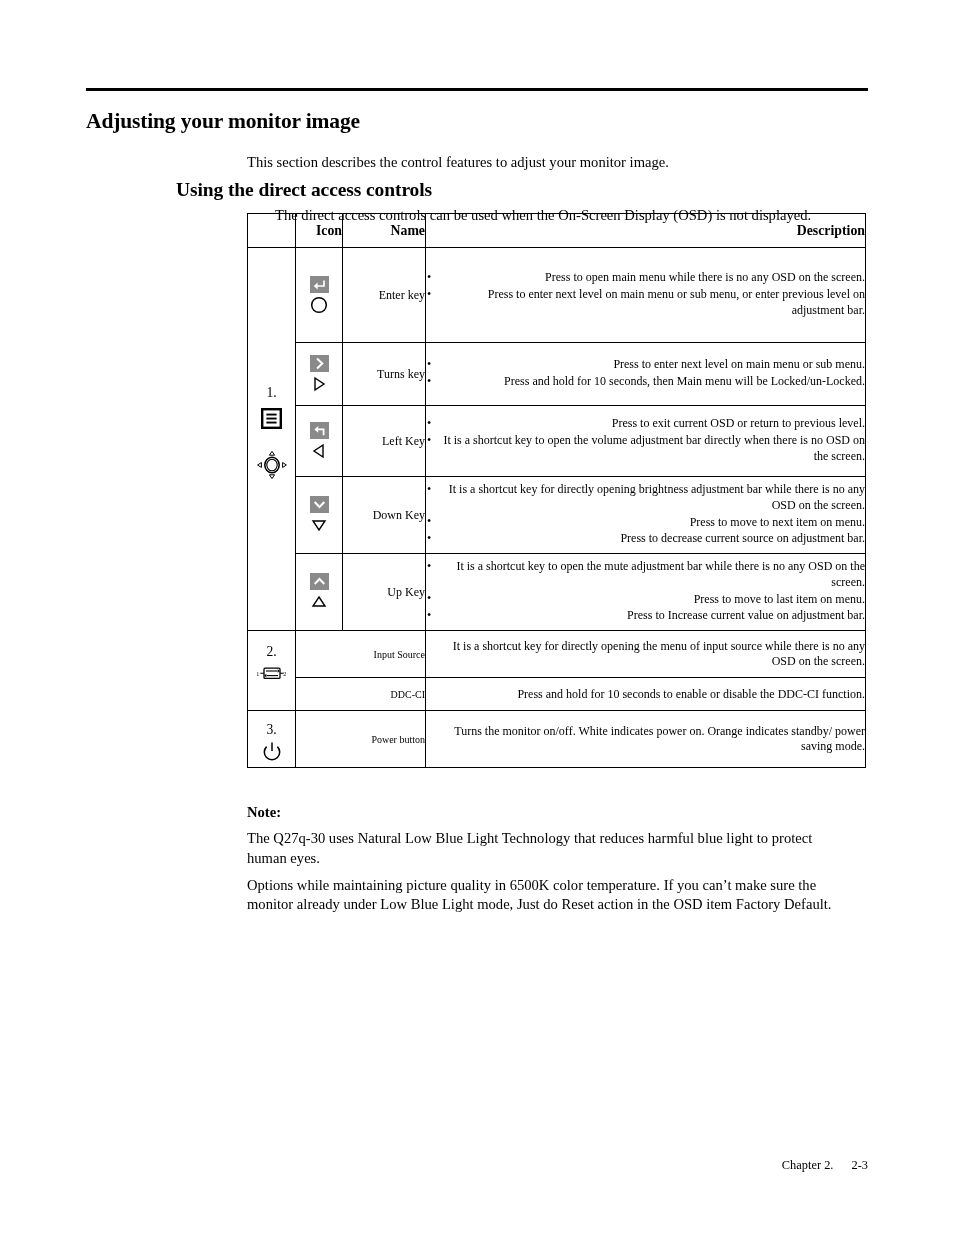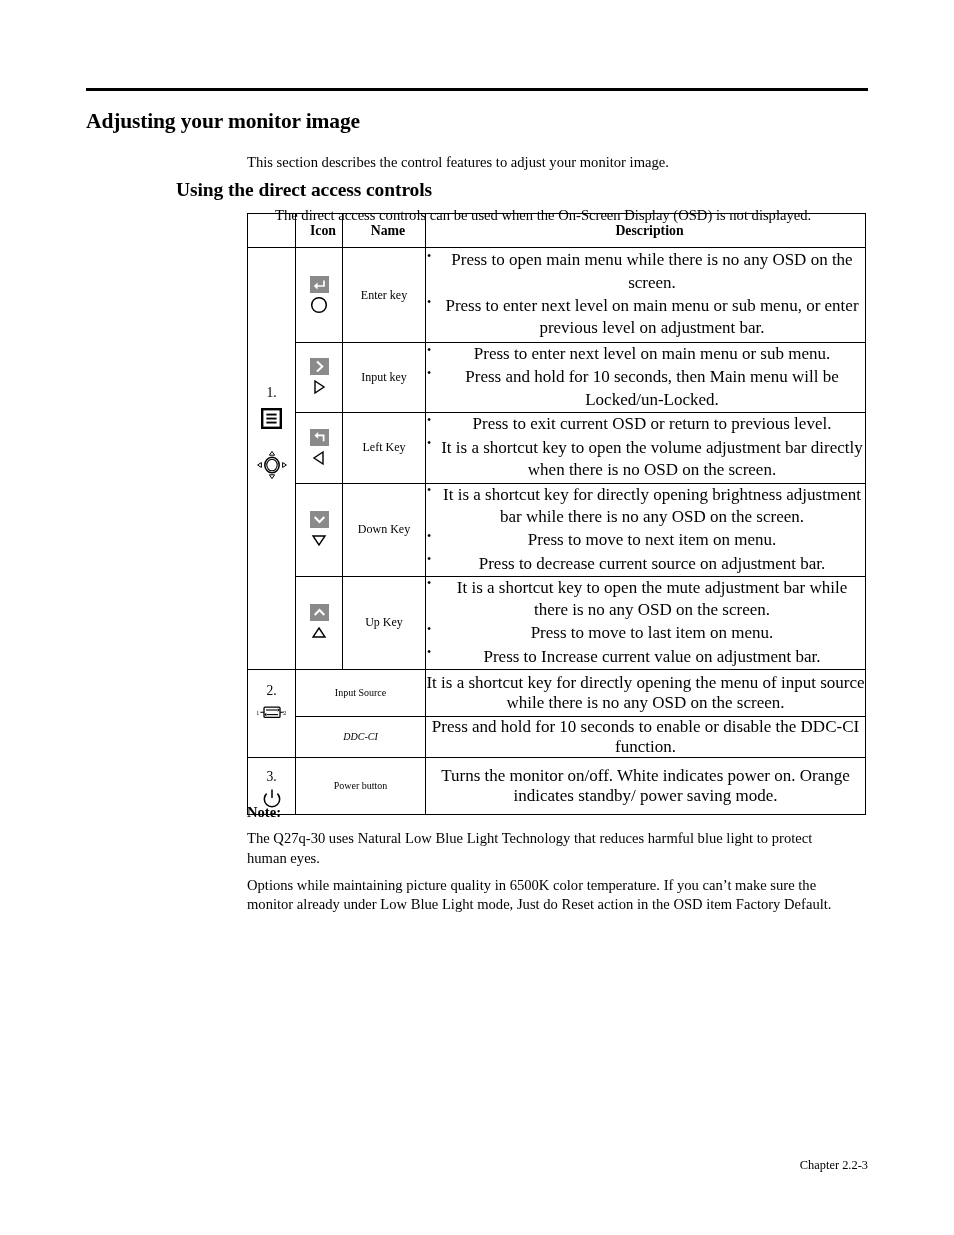--- a/index.html
+++ b/index.html
@@ -76,21 +76,21 @@
     top: 213px;
     width: 618px;
     border-collapse: collapse;
     table-layout: fixed;
     font-size: 13.6px;
   }
   .ctrl-table td, .ctrl-table th {
     border: 1.6px solid #000;
     padding: 0;
     vertical-align: middle;
-    text-align: center;
+    text-align: right;
   }
   .ctrl-table thead th {
     font-weight: bold;
     font-size: 13.8px;
     height: 33px;
     padding: 0 0 0 8px;
   }
   .col-num   { width: 48px; }
   .col-icon  { width: 47px; }
   .col-name  { width: 83px; }
@@ -114,21 +114,21 @@
   }
   .cell-name-left {
     text-align: left;
     vertical-align: middle;
     font-size: 10px;
     padding-left: 11px;
   }
   .cell-desc {
     vertical-align: middle;
     padding: 5px 2px 5px 7px;
-    font-size: 17px;
+    font-size: 12px;
   }
 
   .bullets { margin: 0; padding: 0; list-style: none; }
   .bullets li {
     position: relative;
     padding-left: 13px;
     line-height: 1.31;
     margin: 0 0 1px 0;
     text-indent: 0;
   }
@@ -179,21 +179,21 @@
 
   
   .footer {
     position: absolute;
     left: 0;
     top: 1158px;
     width: 868px;
     text-align: right;
     font-size: 12.4px;
   }
-  .footer .ch { }
+  .footer .ch { margin-right: 18px; }
 </style>
 </head>
 <body>
 
 <div class="page">
 
   <div class="top-rule"></div>
 
   <h1 class="h1">Adjusting your monitor image</h1>
 
@@ -276,21 +276,21 @@
                 <path d="M4 1.5 L9.3 6.5 L4 11.5" fill="none" stroke="#fff" stroke-width="2"></path>
               </svg>
             </span>
             <span class="outline-glyph">
               <svg width="16" height="16" viewBox="0 0 16 16" aria-hidden="true">
                 <polygon points="4,2 13,8 4,14" fill="none" stroke="#000" stroke-width="1.4"></polygon>
               </svg>
             </span>
           </div>
         </td>
-        <td class="cell-name">Input key</td>
+        <td class="cell-name">Turns key</td>
         <td class="cell-desc">
           <ul class="bullets">
             <li>Press to enter next level on main menu or sub menu.</li>
             <li>Press and hold for 10 seconds, then Main menu will be Locked/un-Locked.</li>
           </ul>
         </td>
       </tr>
 
       <tr>
         <td class="cell-icon" style="height:70px;">
@@ -383,21 +383,21 @@
                 <path d="M5.3 9.3 L9 9.3 M25 9.3 L28.7 9.3" stroke="#000" stroke-width="1.1"></path>
               </svg>
             </span>
           </div>
         </td>
         <td class="cell-name-left" colspan="2" style="height:46px;">Input Source</td>
         <td class="cell-desc">It is a shortcut key for directly opening the menu of input source while there is no any OSD on the screen.</td>
       </tr>
 
       <tr>
-        <td class="cell-name-left" colspan="2" style="height:32px;font-style:italic;">DDC-CI</td>
+        <td class="cell-name-left" colspan="2" style="height:32px;">DDC-CI</td>
         <td class="cell-desc">Press and hold for 10 seconds to enable or disable the DDC-CI function.</td>
       </tr>
 
       <tr>
         <td class="cell-num">
           <div style="position:absolute; left:0; right:0; top:12px; display:flex; flex-direction:column; align-items:center; gap:3px;">
             <span class="num-label">3.</span>
             <span>
               <svg width="22" height="22" viewBox="0 0 22 22" aria-hidden="true">
                 <path d="M5.6 5.6 a7.7 7.7 0 1 0 10.8 0" fill="none" stroke="#000" stroke-width="1.5"></path>

